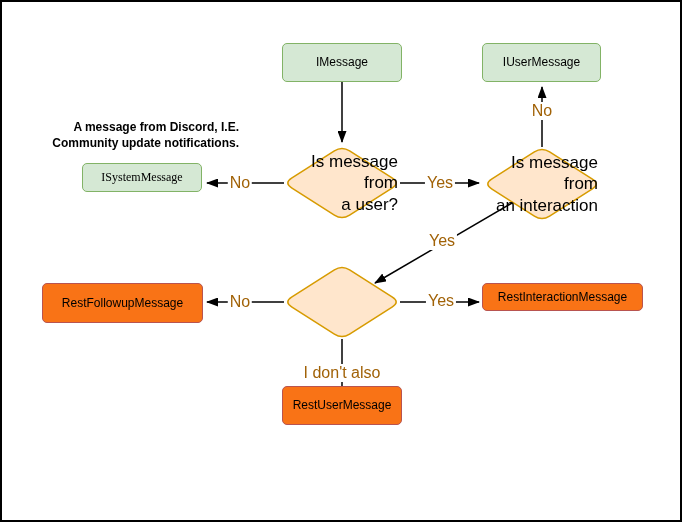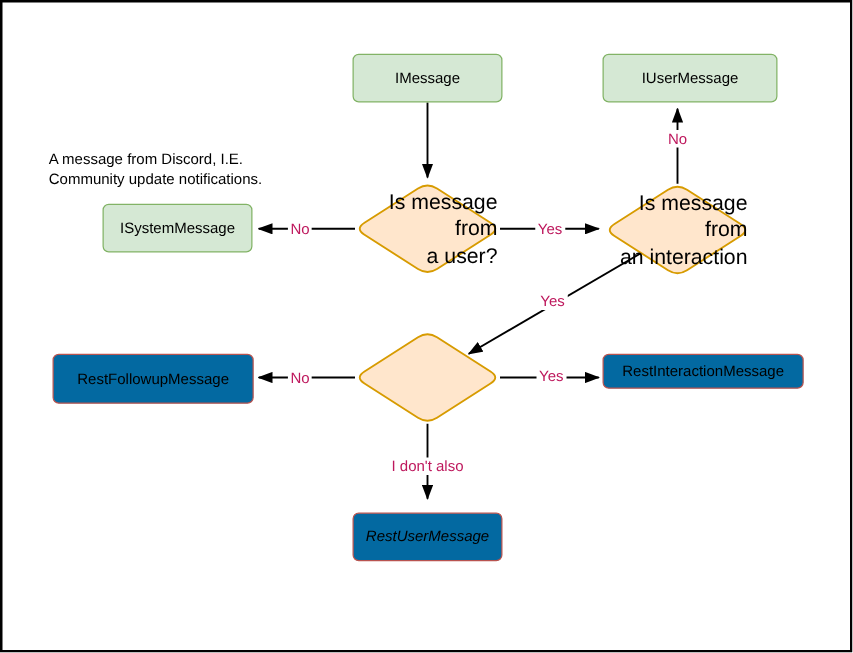--- a/index.html
+++ b/index.html
@@ -26,60 +26,61 @@
     display: flex;
     align-items: center;
     justify-content: center;
     text-align: center;
     border-radius: 5px;
     font-size: 12px;
     color: #000000;
     line-height: 1.25;
   }
   .node.green { background: #d5e8d4; border: 1.5px solid #82b366; }
-  .node.red   { background: #0369a1; border: 1.5px solid #b85450; }
+  .node.red   { background: #f97316; border: 1.5px solid #b85450; }
 
   .diamond-label {
     position: absolute;
     display: flex;
     align-items: center;
     justify-content: center;
     text-align: right;
     font-size: 17px;
     color: #000000;
     line-height: 1.25;
     white-space: pre-line;
   }
 
   .edge-label {
     position: absolute;
     transform: translate(-50%, -50%);
     background: #ffffff;
     padding: 0 2px;
-    font-size: 12px;
-    color: #be185d;
+    font-size: 16px;
+    color: #a16207;
     white-space: nowrap;
   }
 
   .annotation {
     position: absolute;
-    text-align: left;
+    text-align: right;
     font-size: 12px;
     color: #000000;
     line-height: 1.32;
     white-space: pre-line;
+    font-weight: bold;
   }
 
   
   #node-imessage              { left: 280px; top: 41px;  width: 120px; height: 39px; }
-  #node-iusermessage          { left: 480px; top: 41px;  width: 140px; height: 39px; }
-  #node-isystemmessage        { left: 80px;  top: 161px; width: 120px; height: 39px; }
+  #node-iusermessage          { left: 480px; top: 41px;  width: 119px; height: 39px; }
+  #node-isystemmessage        { left: 80px;  top: 161px; width: 120px; height: 29px; font-family: Liberation Serif, serif; }
   #node-restfollowupmessage   { left: 40px;  top: 281px; width: 161px; height: 40px; }
   #node-restinteractionmessage{ left: 480px; top: 281px; width: 161px; height: 28px; }
-  #node-restusermessage       { left: 280px; top: 408px; width: 120px; height: 39px; font-style: italic; }
+  #node-restusermessage       { left: 280px; top: 384px; width: 120px; height: 39px; }
 
   #label-decision-user        { left: 284px; top: 146px; width: 112px; height: 70px; }
   #label-decision-interaction { left: 484px; top: 147px; width: 112px; height: 70px; }
   #label-decision-initial     { left: 284px; top: 265px; width: 112px; height: 70px; }
 
   #edge-label-no-system       { left: 238px; top: 181px; }
   #edge-label-yes-interaction { left: 438px; top: 181px; }
   #edge-label-no-usermessage  { left: 540px; top: 109px; }
   #edge-label-yes-initial     { left: 440px; top: 239px; }
   #edge-label-no-followup     { left: 238px; top: 300px; }

